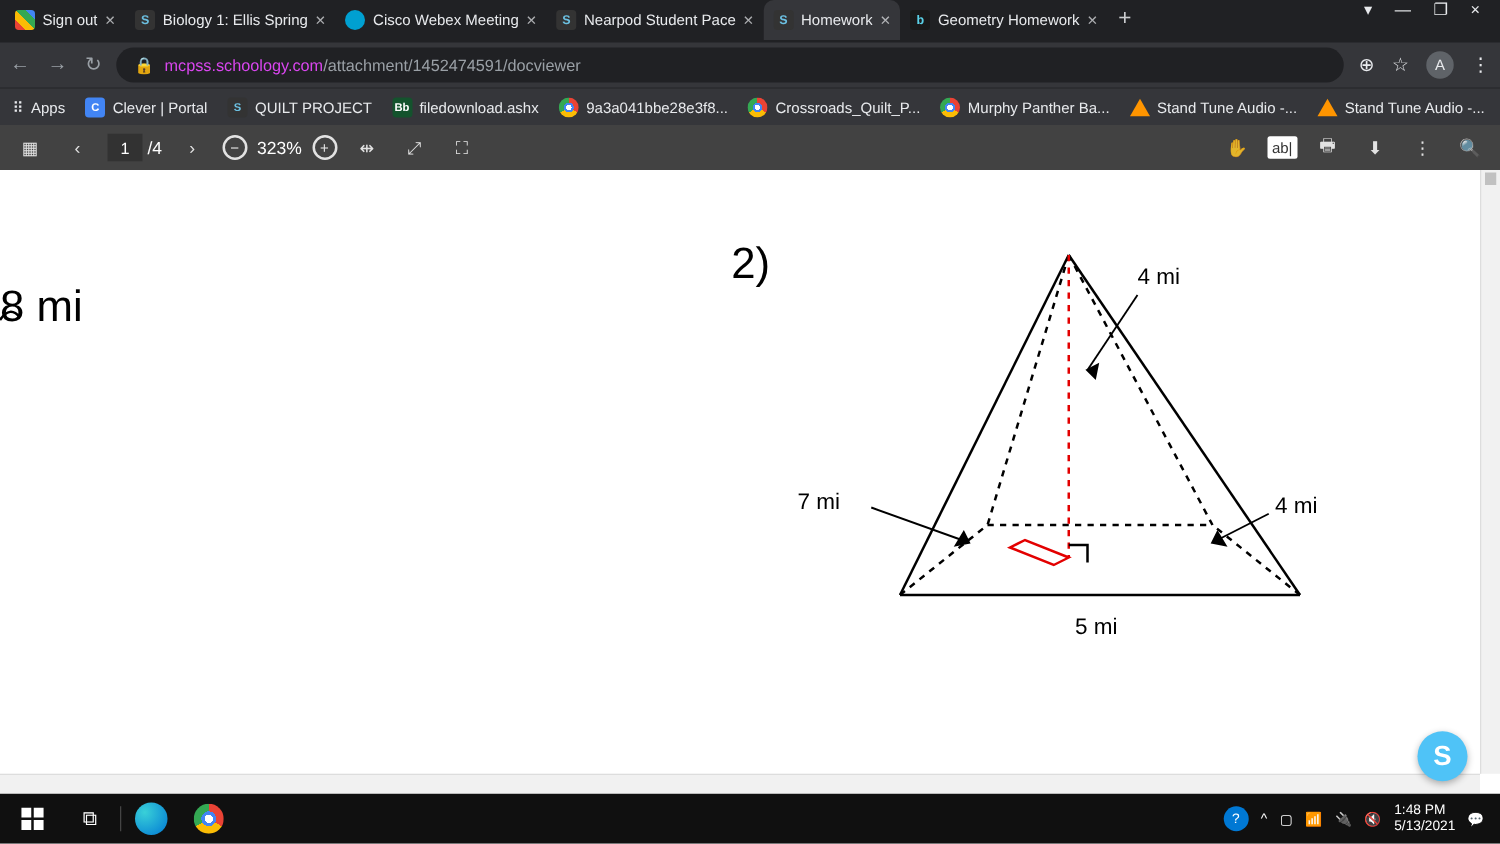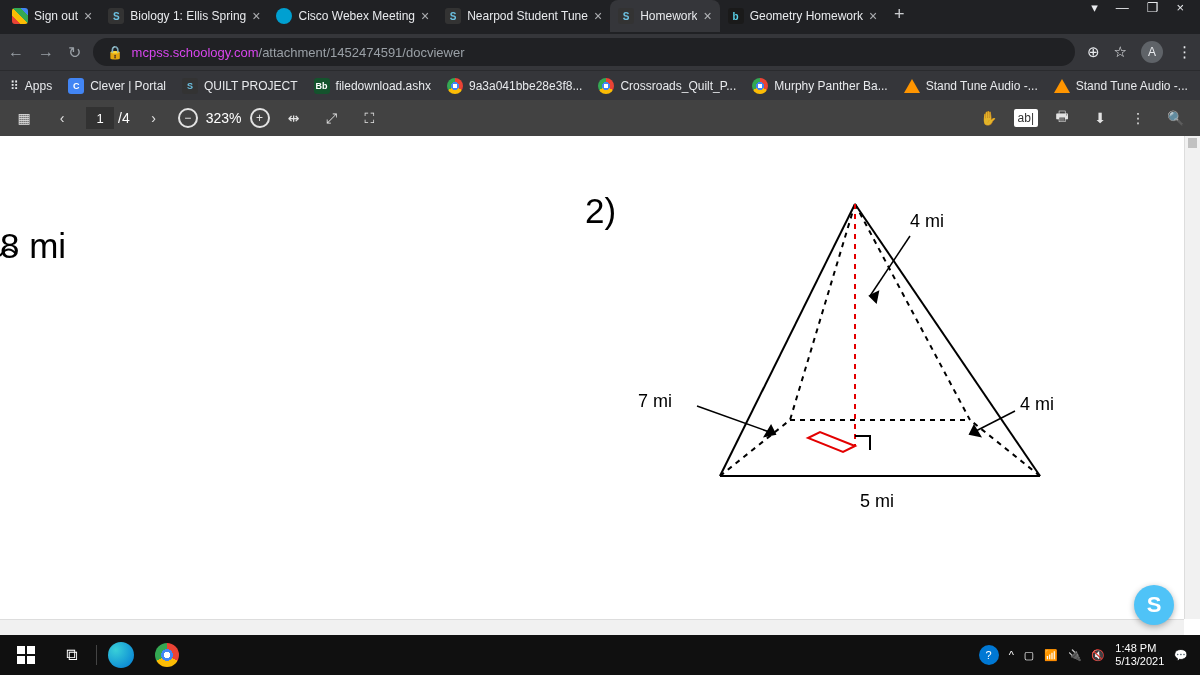--- a/index.html
+++ b/index.html
@@ -65,21 +65,21 @@
         <span class="tab-title">Biology 1: Ellis Spring</span>
         <span class="tab-close">×</span>
       </div>
     <div class="tab">
         <span class="favicon fv-webex"></span>
         <span class="tab-title">Cisco Webex Meeting</span>
         <span class="tab-close">×</span>
       </div>
     <div class="tab">
         <span class="favicon fv-s">S</span>
-        <span class="tab-title">Nearpod Student Tune</span>
+        <span class="tab-title">Nearpod Student Pace</span>
         <span class="tab-close">×</span>
       </div>
     <div class="tab active">
         <span class="favicon fv-s">S</span>
         <span class="tab-title">Homework</span>
         <span class="tab-close">×</span>
       </div>
     <div class="tab">
         <span class="favicon fv-b">b</span>
         <span class="tab-title">Geometry Homework</span>

